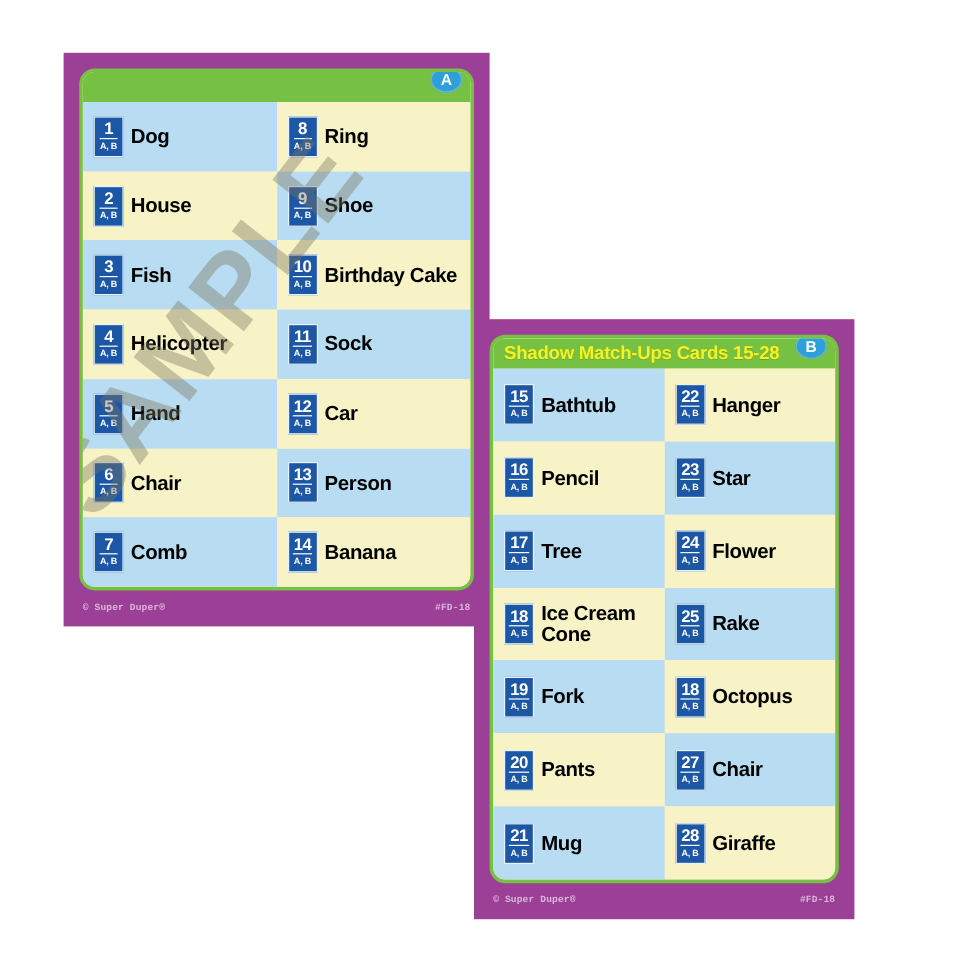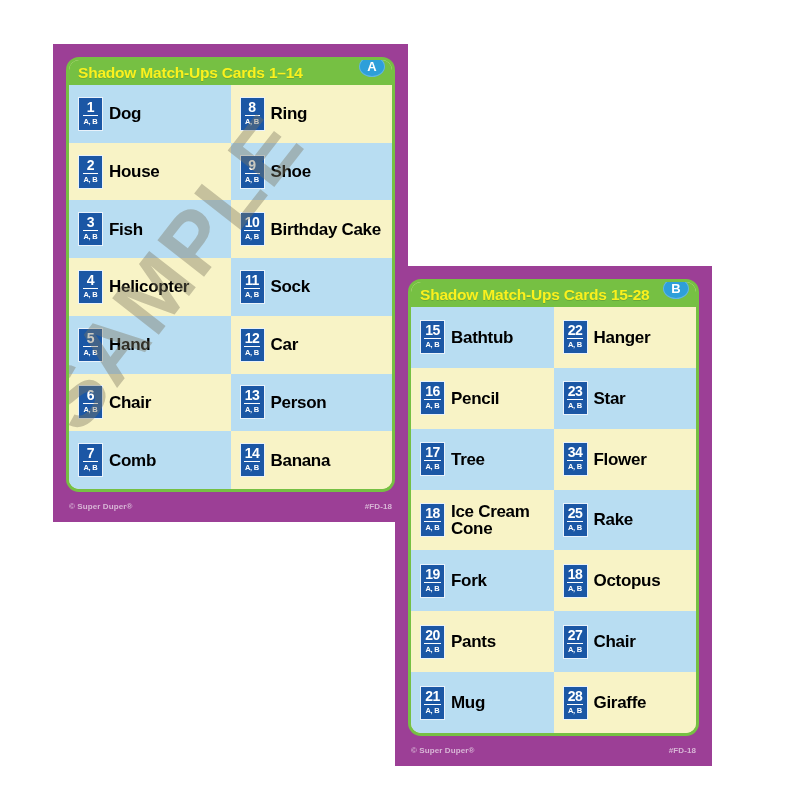--- a/index.html
+++ b/index.html
@@ -164,20 +164,21 @@
     display: flex;
     align-items: center;
     justify-content: space-between;
     pointer-events: none;
   }
   .footer-text {
     color: #d8b6d6;
     font-size: 8px;
     font-weight: bold;
     letter-spacing: 0.1px;
+    font-family: Liberation Mono, monospace;
   }
 
   
   .watermark {
     position: absolute;
     pointer-events: none;
     font-size: 86px;
     font-weight: bold;
     letter-spacing: 2px;
     color: rgba(122, 118, 94, 0.40);
@@ -198,21 +199,20 @@
 </head>
 <body>
 
 <div id="stage">
 
   <div class="card card-a">
     <div class="card-inner">
       <div class="card-body">
 
         <div class="card-header">
-          <span class="card-title">Shadow Match-Ups Cards 1–14</span>
           <span class="side-badge">A</span>
         </div>
 
         <div class="grid" id="grid-a">
             <div class="cell blue">
               <div class="num-badge">
                 <div class="n">1</div>
                 <div class="ab">A, B</div>
               </div>
               <div class="cell-label">Dog</div>
@@ -360,21 +360,21 @@
             </div>
             <div class="cell blue">
               <div class="num-badge">
                 <div class="n">17</div>
                 <div class="ab">A, B</div>
               </div>
               <div class="cell-label">Tree</div>
             </div>
             <div class="cell cream">
               <div class="num-badge">
-                <div class="n">34</div>
+                <div class="n">24</div>
                 <div class="ab">A, B</div>
               </div>
               <div class="cell-label">Flower</div>
             </div>
             <div class="cell cream">
               <div class="num-badge">
                 <div class="n">18</div>
                 <div class="ab">A, B</div>
               </div>
               <div class="cell-label">Ice Cream Cone</div>

